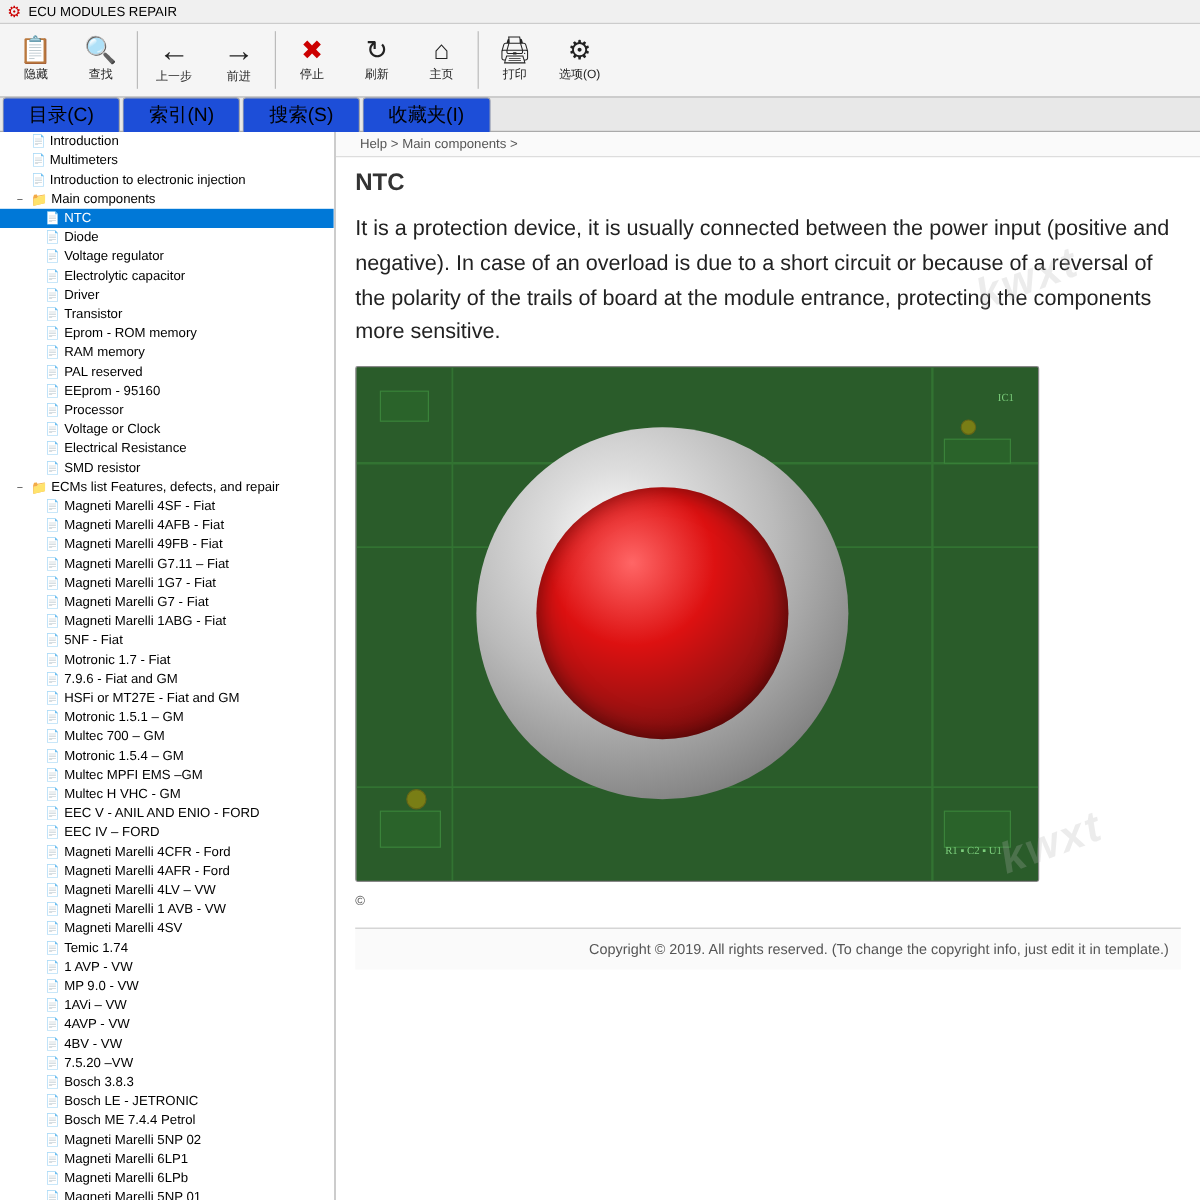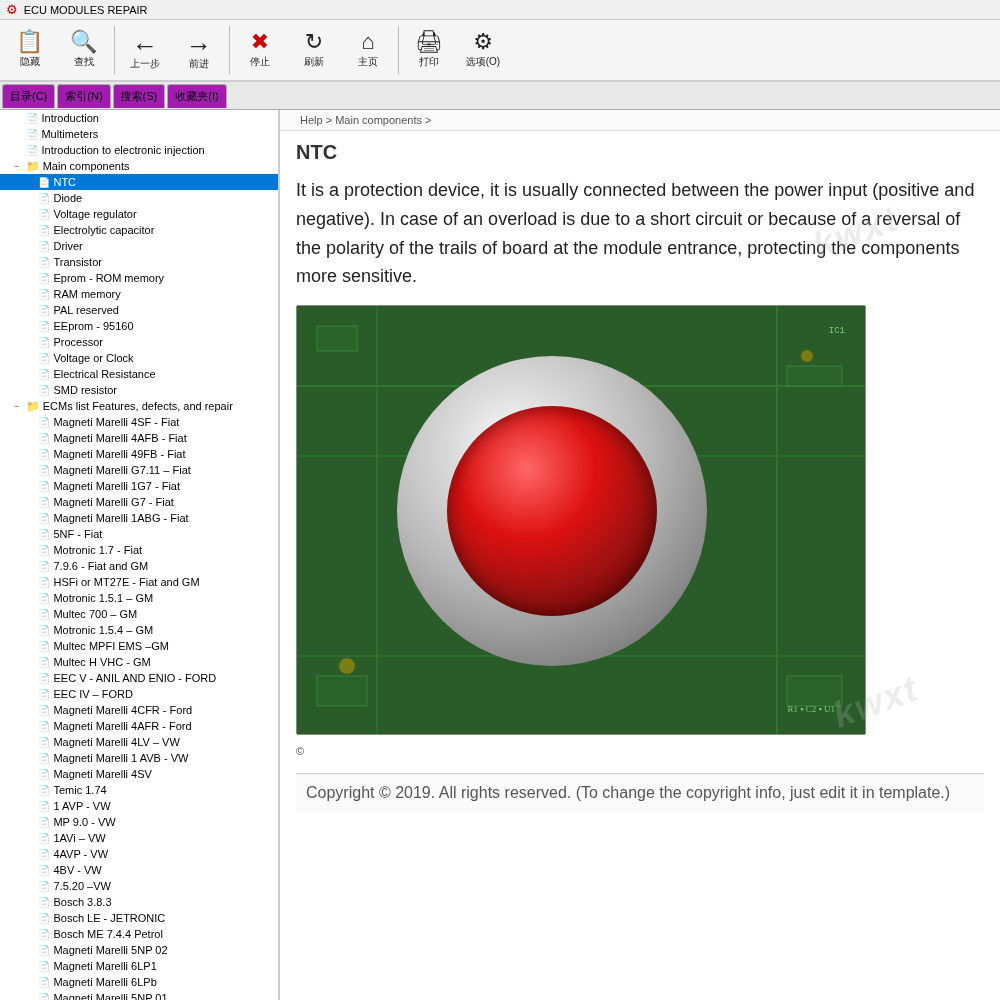--- a/index.html
+++ b/index.html
@@ -53,26 +53,26 @@
     
     .tab-bar {
       background: #e8e8e8;
       border-bottom: 1px solid #aaa;
       display: flex;
       align-items: center;
       height: 28px;
       padding: 0 2px;
     }
     .tab-item {
-      padding: 4px 7px;
+      padding: 4px 21px;
       border: 1px solid #aaa;
       border-bottom: none;
-      background: #a21caf;
+      background: #1d4ed8;
       cursor: pointer;
-      font-size: 11px;
+      font-size: 16px;
       margin-right: 2px;
       border-radius: 3px 3px 0 0;
     }
 
     
     .main-layout {
       display: flex;
       height: calc(1000px - 20px - 62px - 28px);
     }
 
@@ -157,24 +157,25 @@
       transform: rotate(-20deg);
       pointer-events: none;
       font-style: italic;
       letter-spacing: 2px;
     }
     .watermark-1 { top: 80px; right: 100px; }
     .watermark-2 { top: 550px; right: 80px; }
     .footer-copyright {
       border-top: 1px solid #ccc;
       padding: 10px;
-      font-size: 16px;
+      font-size: 12px;
       color: #555;
       background: #fafafa;
       margin-top: 16px;
+      text-align: right;
     }
     .symbol-c { font-size: 11px; color: #555; margin-bottom: 6px; }
 
     
     .sidebar::-webkit-scrollbar { width: 14px; }
     .sidebar::-webkit-scrollbar-track { background: #f0f0f0; }
     .sidebar::-webkit-scrollbar-thumb { background: #aaa; border: 2px solid #f0f0f0; }
   </style>
 </head>
 <body>
@@ -543,21 +544,21 @@
           <circle cx="50" cy="360" r="8" fill="#c8a000" stroke="#a07000" stroke-width="1"></circle>
           <circle cx="510" cy="50" r="6" fill="#c8a000" stroke="#a07000" stroke-width="1"></circle>
         </svg>
 
         <div style="position:absolute;top:50px;left:100px;width:310px;height:310px;border-radius:50%;background:radial-gradient(circle at 38% 30%, #ffffff 0%, #dddddd 20%, #bbbbbb 45%, #888888 75%, #555555 100%);display:flex;align-items:center;justify-content:center;">
 
           <div style="width:210px;height:210px;border-radius:50%;background:radial-gradient(circle at 38% 30%, #ff6666 0%, #dd1111 35%, #991111 65%, #550000 100%);box-shadow:inset 0 0 20px rgba(0,0,0,0.5);"></div>
         </div>
 
         <div style="position:absolute;bottom:20px;right:30px;color:#7acc7a;font-size:9px;font-family:Liberation Serif, serif;">R1 ▪ C2 ▪ U1</div>
-        <div style="position:absolute;top:20px;right:20px;color:#7acc7a;font-size:9px;font-family:Liberation Mono, monospace;">IC1</div>
+        <div style="position:absolute;top:20px;right:20px;color:#7acc7a;font-size:9px;font-family:Liberation Serif, serif;">IC1</div>
       </div>
 
       <div class="symbol-c">©</div>
 
       <div class="watermark watermark-2">kwxt</div>
 
       <div class="footer-copyright">Copyright © 2019. All rights reserved. (To change the copyright info, just edit it in template.)</div>
     </div>
   </div>
 

